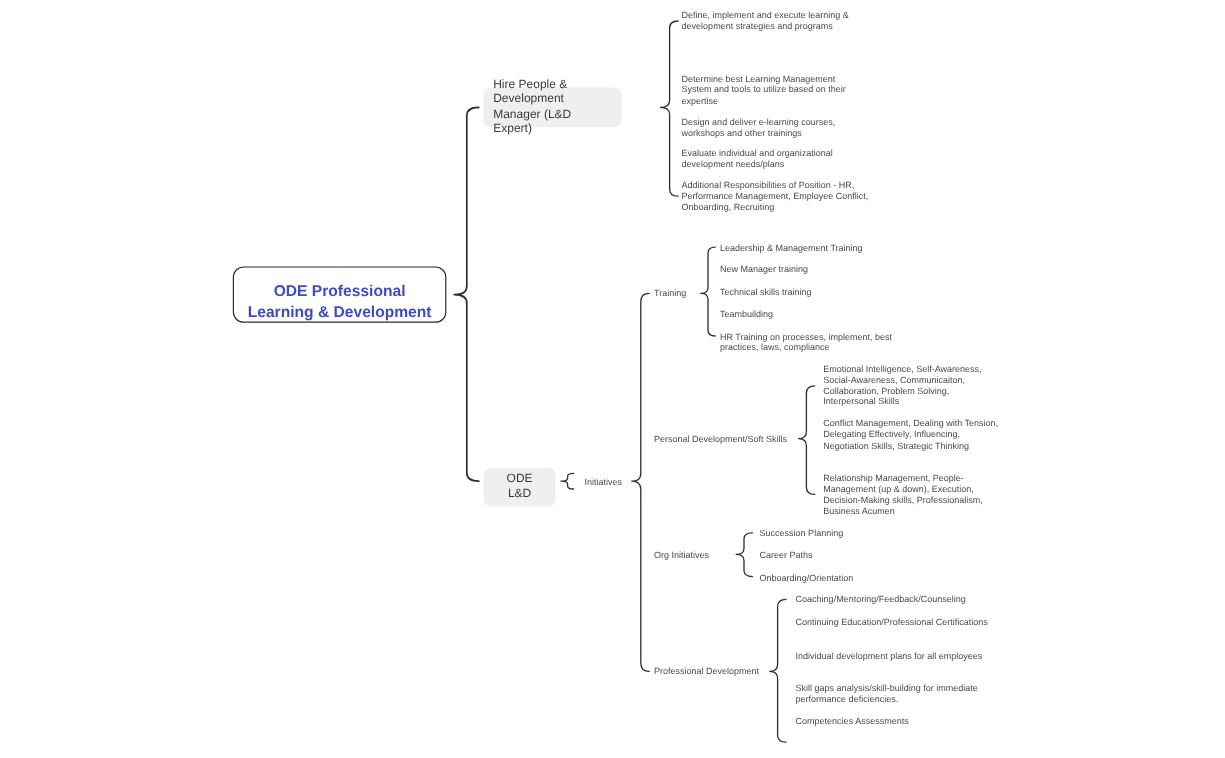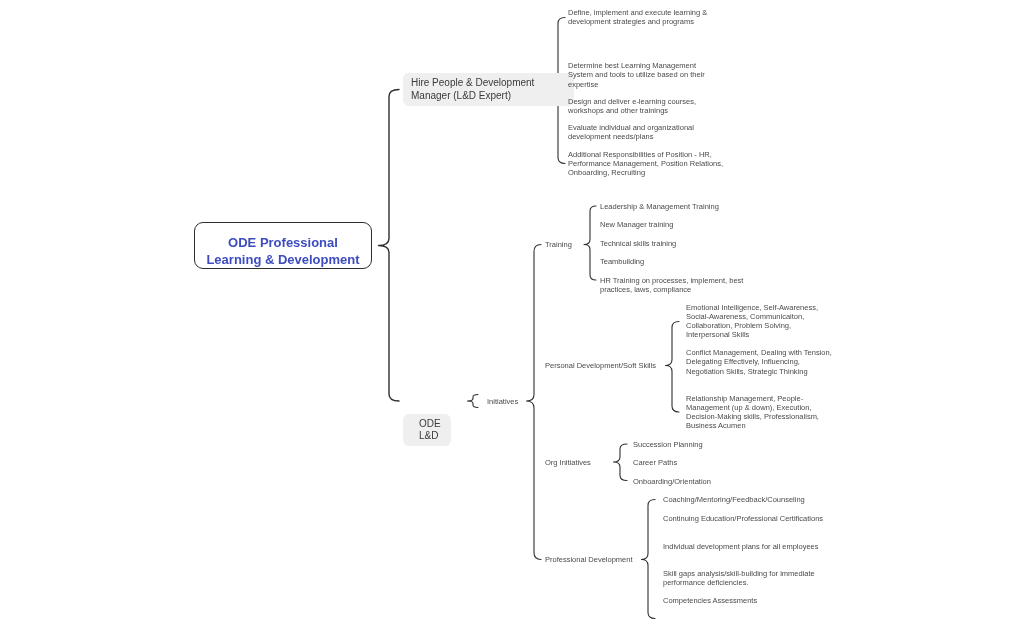--- a/index.html
+++ b/index.html
@@ -86,31 +86,31 @@
     <path class="brace" d="M596 206 Q590 206 590 211 L590 239.5 Q590 244.5 584 244.5 Q590 244.5 590 249.5 L590 275 Q590 280 596 280"></path>
     <path class="brace" d="M679 321.5 Q672 321.5 672 327.5 L672 359.5 Q672 365.5 665.5 365.5 Q672 365.5 672 371.5 L672 406 Q672 412 679 412"></path>
     <path class="brace" d="M627 444 Q620 444 620 449 L620 457 Q620 462 613.5 462 Q620 462 620 467 L620 475.5 Q620 480.5 627 480.5"></path>
     <path class="brace" d="M655 499.5 Q648 499.5 648 505.5 L648 553.5 Q648 559.5 641.5 559.5 Q648 559.5 648 565.5 L648 612.5 Q648 618.5 655 618.5"></path>
   </svg>
 
   <div class="root-box" style="left:194px; top:222px; width:178px; height:47px; padding:0 8px;">
     <span>ODE Professional Learning &amp; Development</span>
   </div>
 
-  <div class="node-box" style="left:403px; top:73px; width:171px; height:33px; padding:2px 8px;">
+  <div class="node-box" style="left:403px; top:73px; width:115px; height:33px; padding:2px 8px;">
     <span>Hire People &amp; Development Manager (L&amp;D Expert)</span>
   </div>
 
   <div class="leaf" style="left:568px; top:8px;     width:158px;">Define, implement and execute learning &amp; development strategies and programs</div>
   <div class="leaf" style="left:568px; top:61px;    width:148px;">Determine best Learning Management System and tools to utilize based on their expertise</div>
   <div class="leaf" style="left:568px; top:96.5px;  width:158px;">Design and deliver e-learning courses, workshops and other trainings</div>
   <div class="leaf" style="left:568px; top:123px;   width:158px;">Evaluate individual and organizational development needs/plans</div>
-  <div class="leaf" style="left:568px; top:149.5px; width:168px;">Additional Responsibilities of Position - HR, Performance Management, Position Relations, Onboarding, Recruiting</div>
+  <div class="leaf" style="left:568px; top:149.5px; width:168px;">Additional Responsibilities of Position - HR, Performance Management, Employee Conflict, Onboarding, Recruiting</div>
 
-  <div class="node-box" style="left:403px; top:390px; width:48px; height:22px; text-align:center; padding:16px;margin-top:24px;">
+  <div class="node-box" style="left:403px; top:390px; width:60px; height:22px; text-align:center; padding:16px;">
     <span>ODE L&amp;D</span>
   </div>
 
   <div class="grouplabel" style="left:487px; top:397px;">Initiatives</div>
 
   <div class="grouplabel" style="left:545px; top:240px;">Training</div>
   <div class="grouplabel" style="left:545px; top:361px;">Personal Development/Soft Skills</div>
   <div class="grouplabel" style="left:545px; top:457.5px;">Org Initiatives</div>
   <div class="grouplabel" style="left:545px; top:555px;">Professional Development</div>
 

